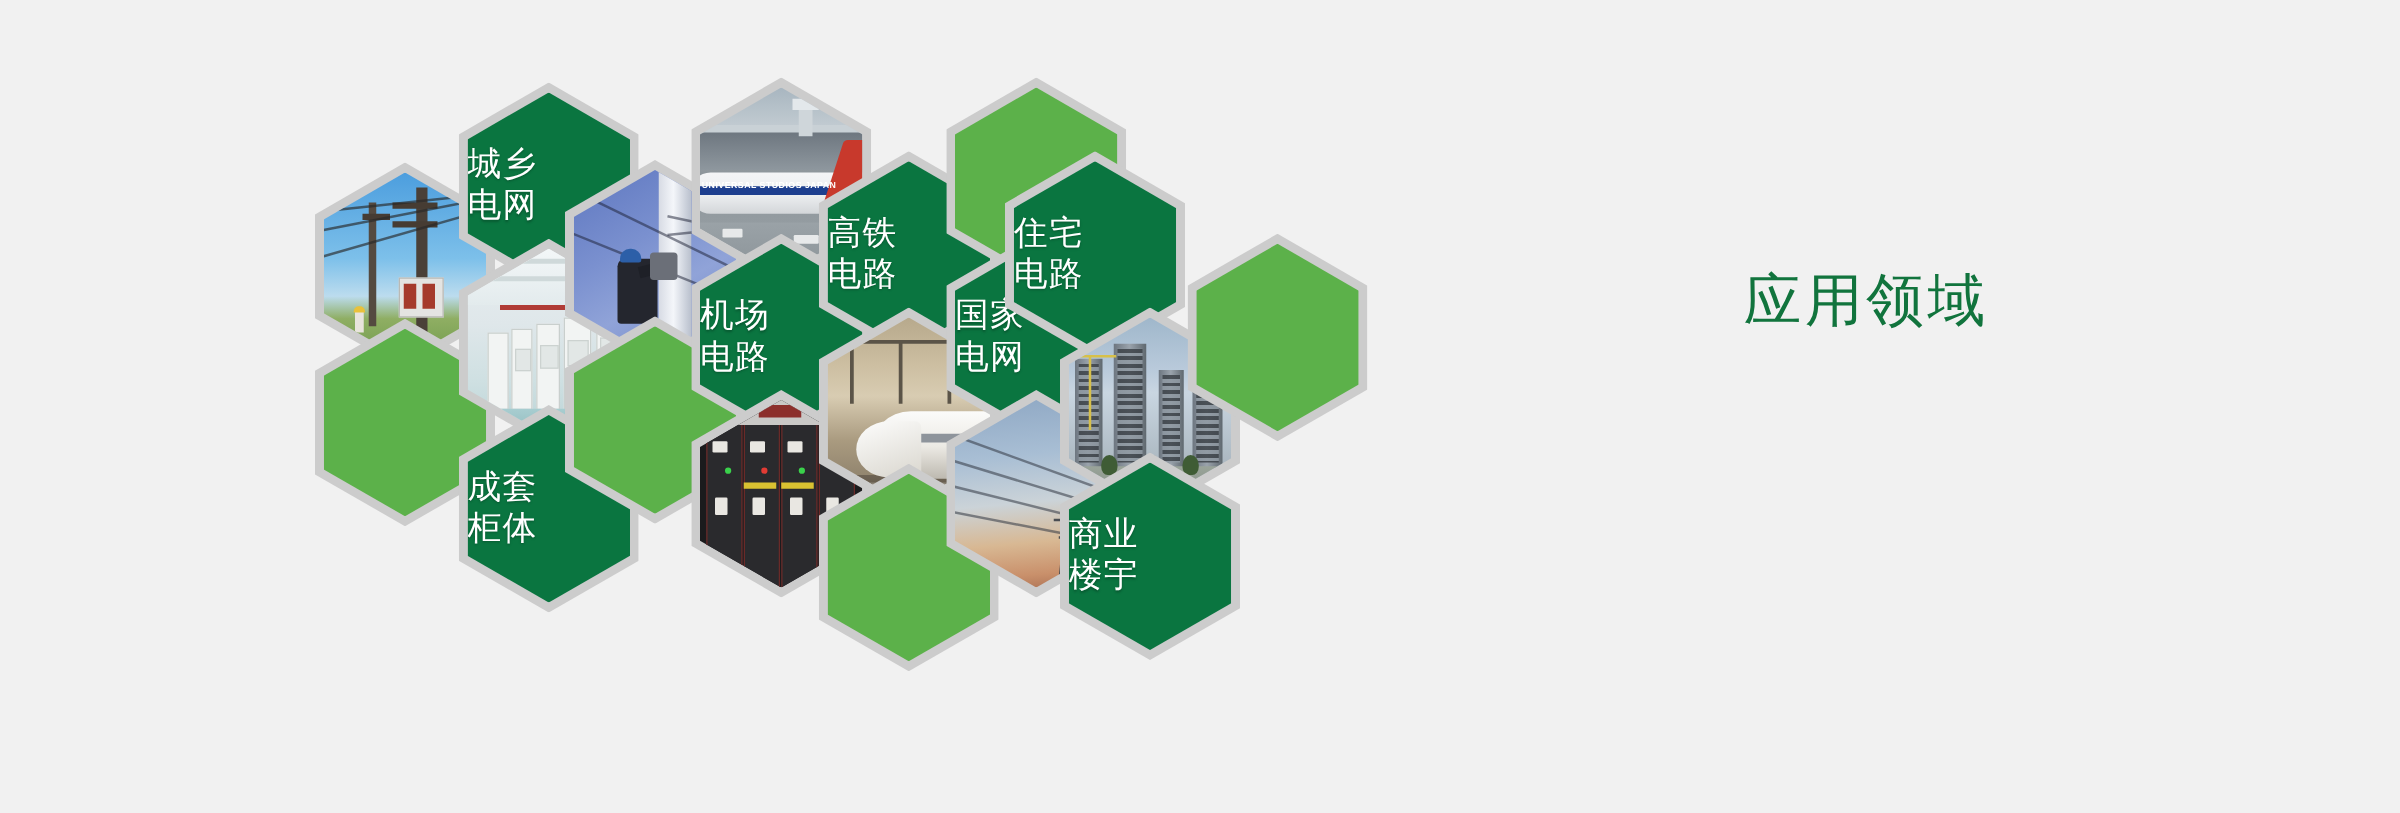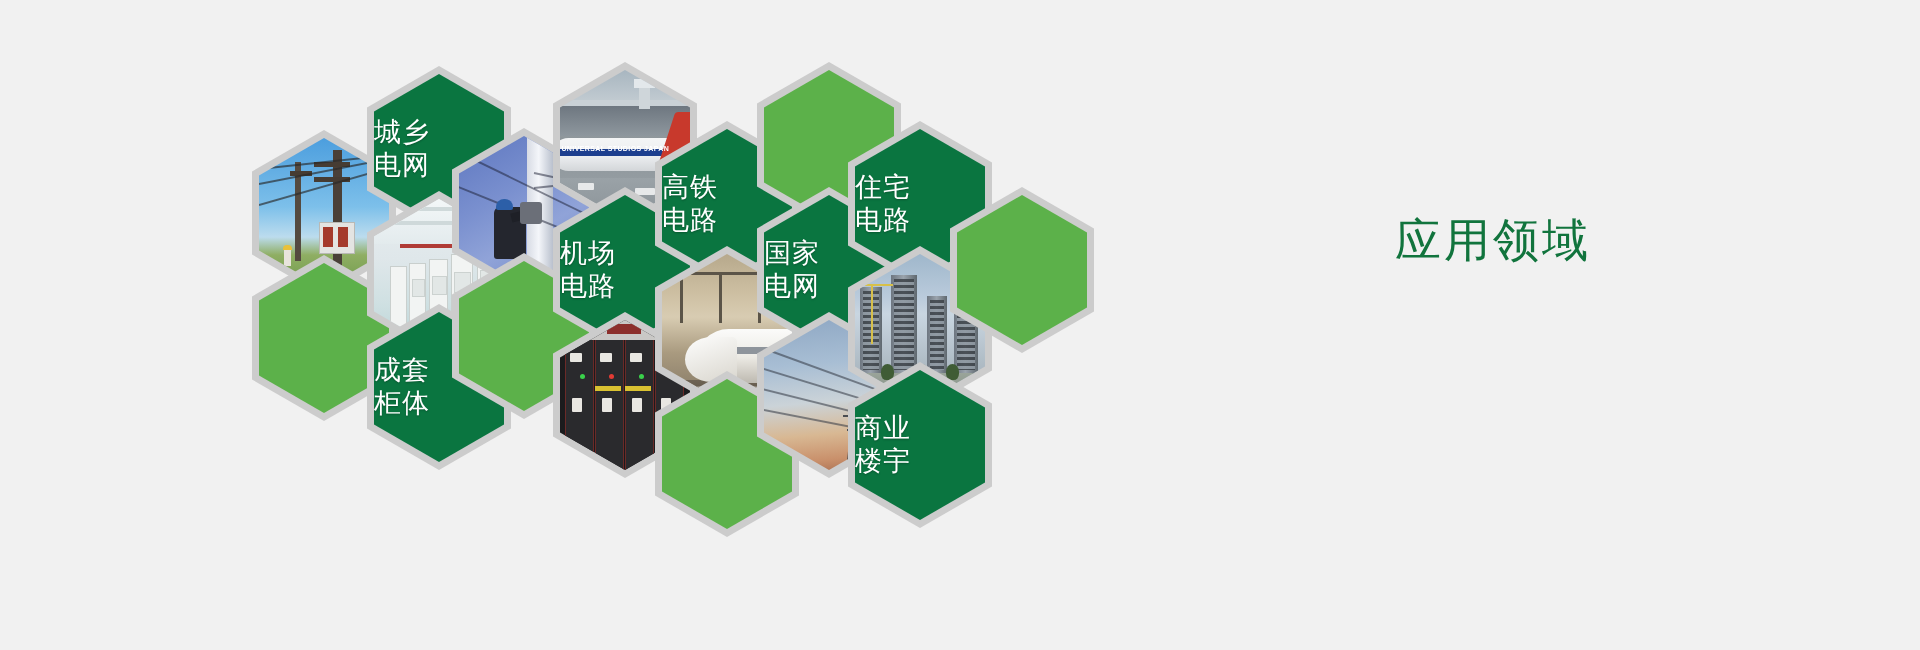--- a/index.html
+++ b/index.html
@@ -206,21 +206,21 @@
             <u></u>
           </div>
         <div class="cab" style="left:79%;width:22px;height:50%;">
             <u></u>
           </div>
         <div class="floor"></div>
       </div>
     </div>
   </div>
 
-  <div class="hex label" style="left:367px;top:304px;">
+  <div class="hex label" style="left:367px;top:324px;">
     <div class="inner">
       <div class="caption">成套
 柜体</div>
     </div>
   </div>
 
   <div class="hex photo" style="left:452px;top:128px;">
     <div class="inner">
       <div class="scene s-worker">
         <div class="mast"></div>
@@ -348,21 +348,21 @@
           <i style="left:2px;top:22%;width:36px;height:2px;"></i>
           <i style="left:6px;top:44%;width:28px;height:2px;"></i>
           <i style="left:8px;top:66%;width:24px;height:2px;transform:none;"></i>
           <i style="left:8px;top:30%;width:2px;height:70%;transform:rotate(6deg);"></i>
           <i style="left:30px;top:30%;width:2px;height:70%;transform:rotate(-6deg);"></i>
         </div>
       </div>
     </div>
   </div>
 
-  <div class="hex label" style="left:848px;top:121px;">
+  <div class="hex label" style="left:804px;top:121px;">
     <div class="inner">
       <div class="caption">住宅
 电路</div>
     </div>
   </div>
 
   <div class="hex photo" style="left:848px;top:246px;">
     <div class="inner">
       <div class="scene s-bldg">
         <div class="t" style="left:4%;width:22px;height:58%;"></div>

